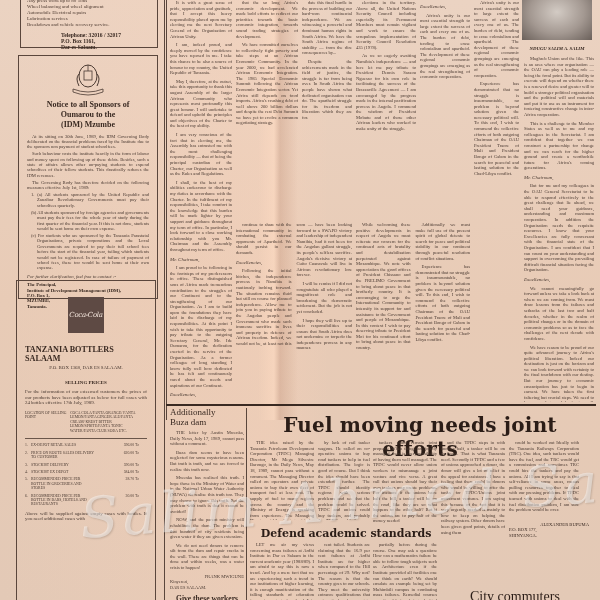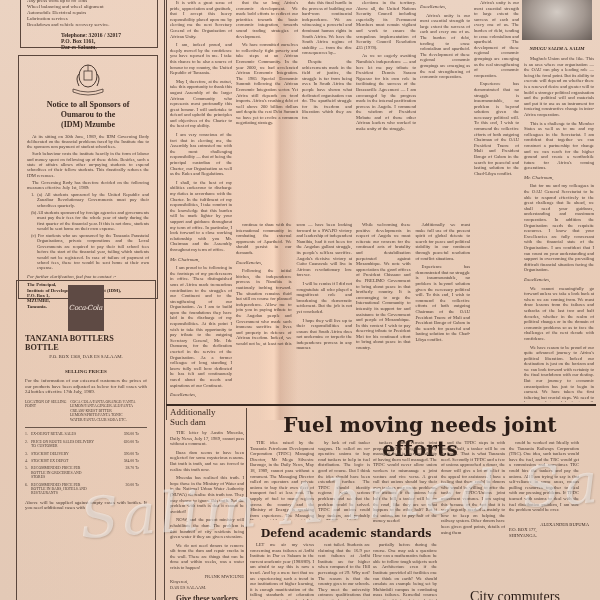--- a/index.html
+++ b/index.html
@@ -53,21 +53,21 @@
   .idm-body .item { padding-left: 10px; text-indent: -6px; }
   .idm-contact-intro { font-style: italic; font-size: 4.8px; margin-top: 3px; }
   .idm-contact { font-weight: bold; font-size: 4.8px; line-height: 5.4px; margin-top: 3px; color: #3a2a22; }
 
   
   .ad-bottlers {
     position: absolute; left: 16px; top: 280px; width: 140px; height: 330px;
     border: 1px solid #5a463c; padding: 4px 8px;
   }
   .coke-logo {
-    width: 36px; height: 46px; margin: 0 auto; background: #5e4a44; color: #f1e3da;
+    width: 36px; height: 36px; margin: 12px auto; background: #5e4a44; color: #f1e3da;
     display: flex; align-items: center; justify-content: center;
     font-family: "DejaVu Serif", serif; font-style: italic; font-size: 7px; letter-spacing: -0.3px;
   }
   .bottlers-name { font-weight: bold; font-size: 8.2px; line-height: 9px; margin-top: 3px; color: #3a2a22; }
   .bottlers-addr { text-align: center; font-size: 4.9px; margin-top: 2px; color: #4a3a32; }
   .bottlers-sub { font-weight: bold; font-size: 5px; text-align: center; margin-top: 10px; color: #3a2a22; }
   .bottlers-intro { font-size: 4.9px; line-height: 5.6px; text-align: justify; margin-top: 4px; color: #4a3a32; }
   .price-head { display: flex; font-size: 3.8px; line-height: 4.5px; margin-top: 5px; color: #4a3a32; }
   .price-head .lh { width: 45px; }
   .price-head .rh { flex: 1; }
@@ -174,21 +174,21 @@
         <div>MZUMBE,</div>
         <div>Tanzania.</div>
       </div>
     </div>
   </div>
 
   <div class="ad-bottlers">
     <div class="coke-logo">Coca-Cola</div>
     <div class="bottlers-name">
       <div>TANZANIA BOTTLERS</div>
-      <div>BOTTLE</div>
+      <div>SALAAM</div>
     </div>
     <div class="bottlers-addr">P.O. BOX 1368, DAR ES SALAAM.</div>
     <div class="bottlers-sub">SELLING PRICES</div>
     <div class="bottlers-intro">For the information of our esteemed customers the prices of our products have been adjusted as below for full cases with 24 bottles effective 17th July, 1989.</div>
     <div class="price-head">
       <div class="lh">LOCATION OF SELLING POINT</div>
       <div class="rh">COCA COLA/FANTA ORANGE/ FANTA LEMON/FANTA GINGER ALE/FANTA CREAM/ KREST BITTER LEMON/SPRITE/FANTA TONIC WATER/FANTA CLUB SODA ETC.</div>
     </div>
     <div class="price-rule"></div>
     <div>
@@ -287,21 +287,21 @@
     <p>But for me and my colleagues in the OAU General Secretariat to be able to respond effectively to the great challenge that lie ahead, we shall need your guidance, understanding and maximum cooperation. In addition the Organisation needs the requisite resources. I know that your Excellencies are fully conversant with the financial state of the Organisation. I am confident that I can count on your understanding and support in overcoming the prevailing difficult financial situation facing the Organisation.</p>
     <div class="sub">Excellencies,</div>
     <p>We cannot meaningfully go forward unless we take a look back at where we are coming from. We must draw lessons from the failures and setbacks of the last two and half decades, whether in the realm of political changes or in the domain of economic problems so as to face the challenges of the next decade with confidence.</p>
     <p>We have reason to be proud of our quite advanced journey to Africa's political liberation. Indeed our destination is just on the horizon and we can look forward with certainty to the final touchdown with our destiny. But our journey to economic emancipation has just to begin in earnest. We have taken the first faltering but crucial steps. We need to learn our legs and begin to walk quickly. It will be a long and more difficult journey. But we have to persevere — we have no choice. I pledge to apply all the energies of the OAU to the sustenance of that journey.</p>
 
   </div>
 
   <div class="col" style="left:170px;top:408px;width:74px;height:192px;">
     <div class="rehab-title">
       <div>Additionally</div>
-      <div>Such dam</div>
+      <div>Buza dam</div>
     </div>
     <div class="body-text" style="margin-top:3px;">
       <p>THE letter by Austin Mwenka, Daily News, July 17, 1989, cannot pass without a comment.</p>
       <p>Buza dam seems to have been neglected for some mysterious reasons. But truth is truth, and we are forced to realize this truth now.</p>
       <p>Mwenka has realised this truth. I hope those in the Ministry of Water and in the National Urban Water Authority (NUWA) do realise this truth too. They may choose to ignore this truth. But the problem with truth is that it cannot be avoided!</p>
       <p>NOW, and the parent ministry will rehabilitate the dam. The problem is that hundred of city residents being given water if they are given extension.</p>
       <p>We do not need donors to remove silt from the dam and repair cracks in the wall. These are things that can be done and within weeks, was a water crisis to happen!</p>
       <div class="signature">FRANK MWIGUNE</div>
       <div class="place">Kinyerezi,</div>
       <div class="place">DAR ES SALAAM.</div>

